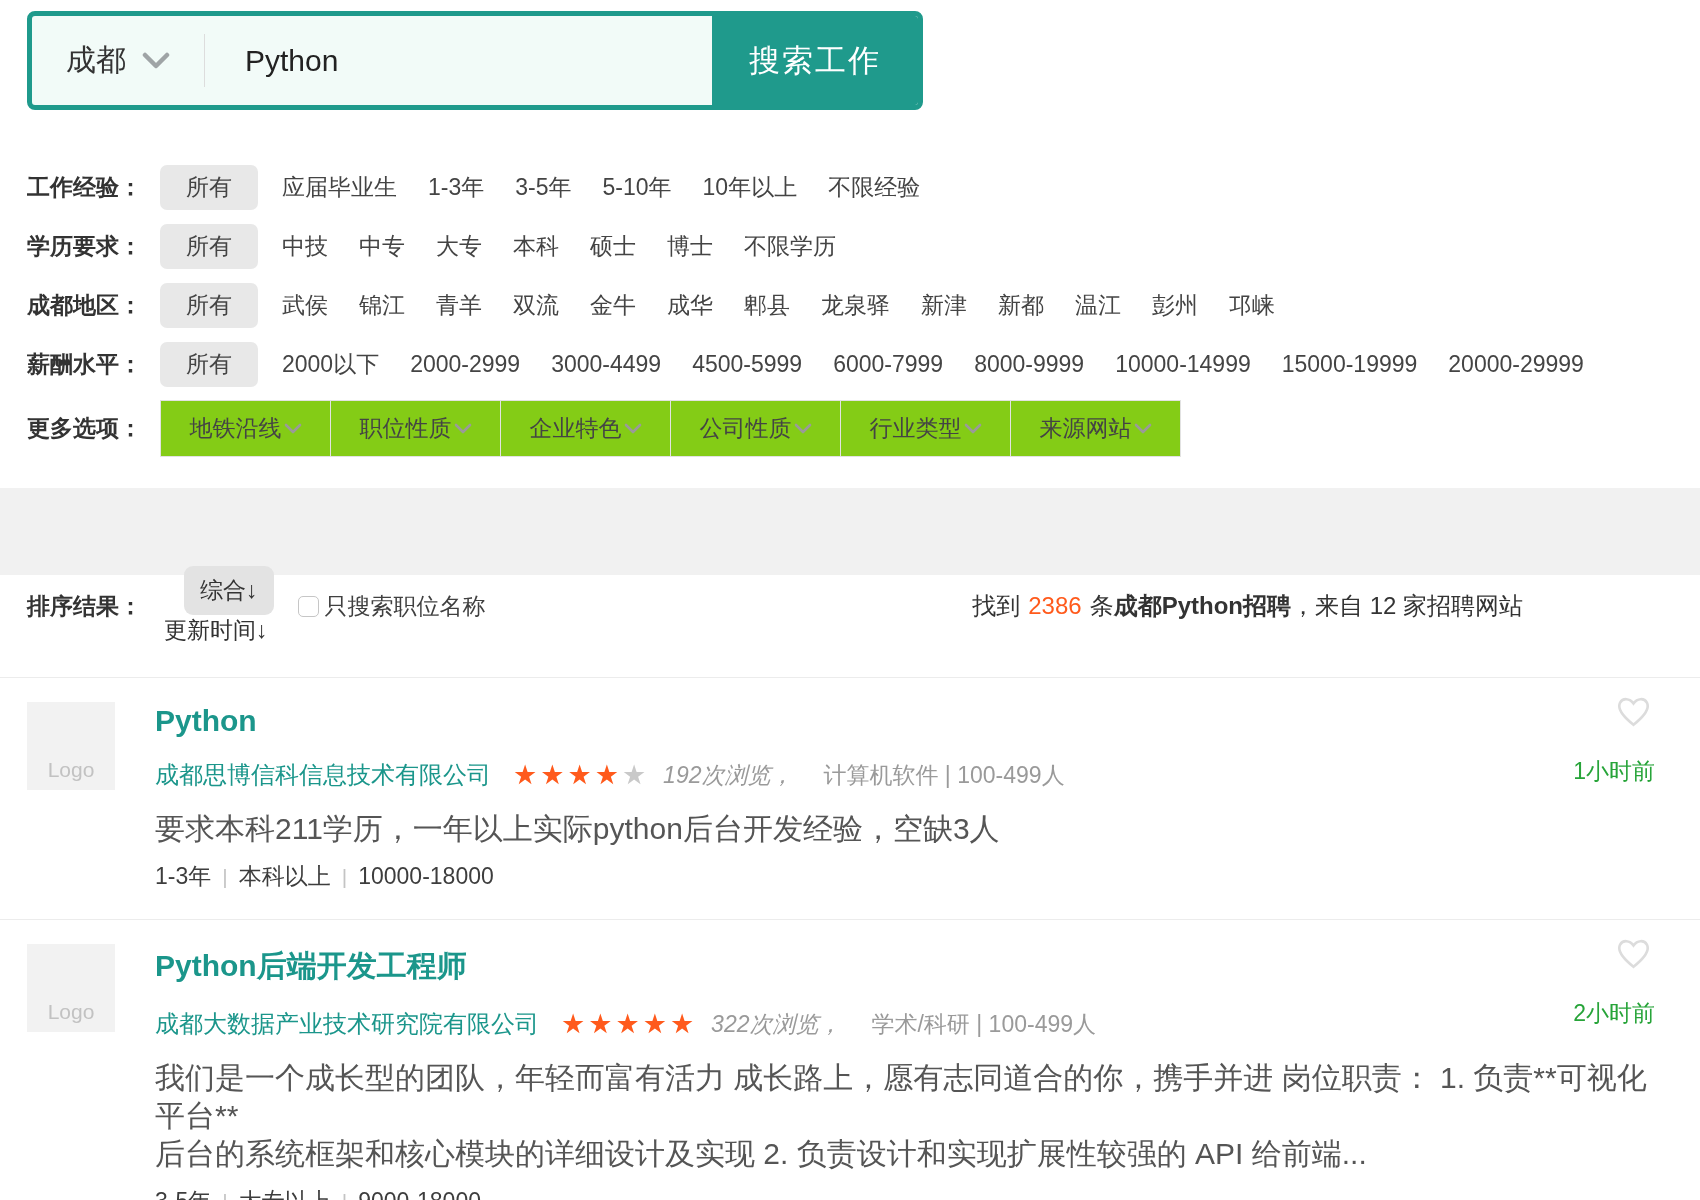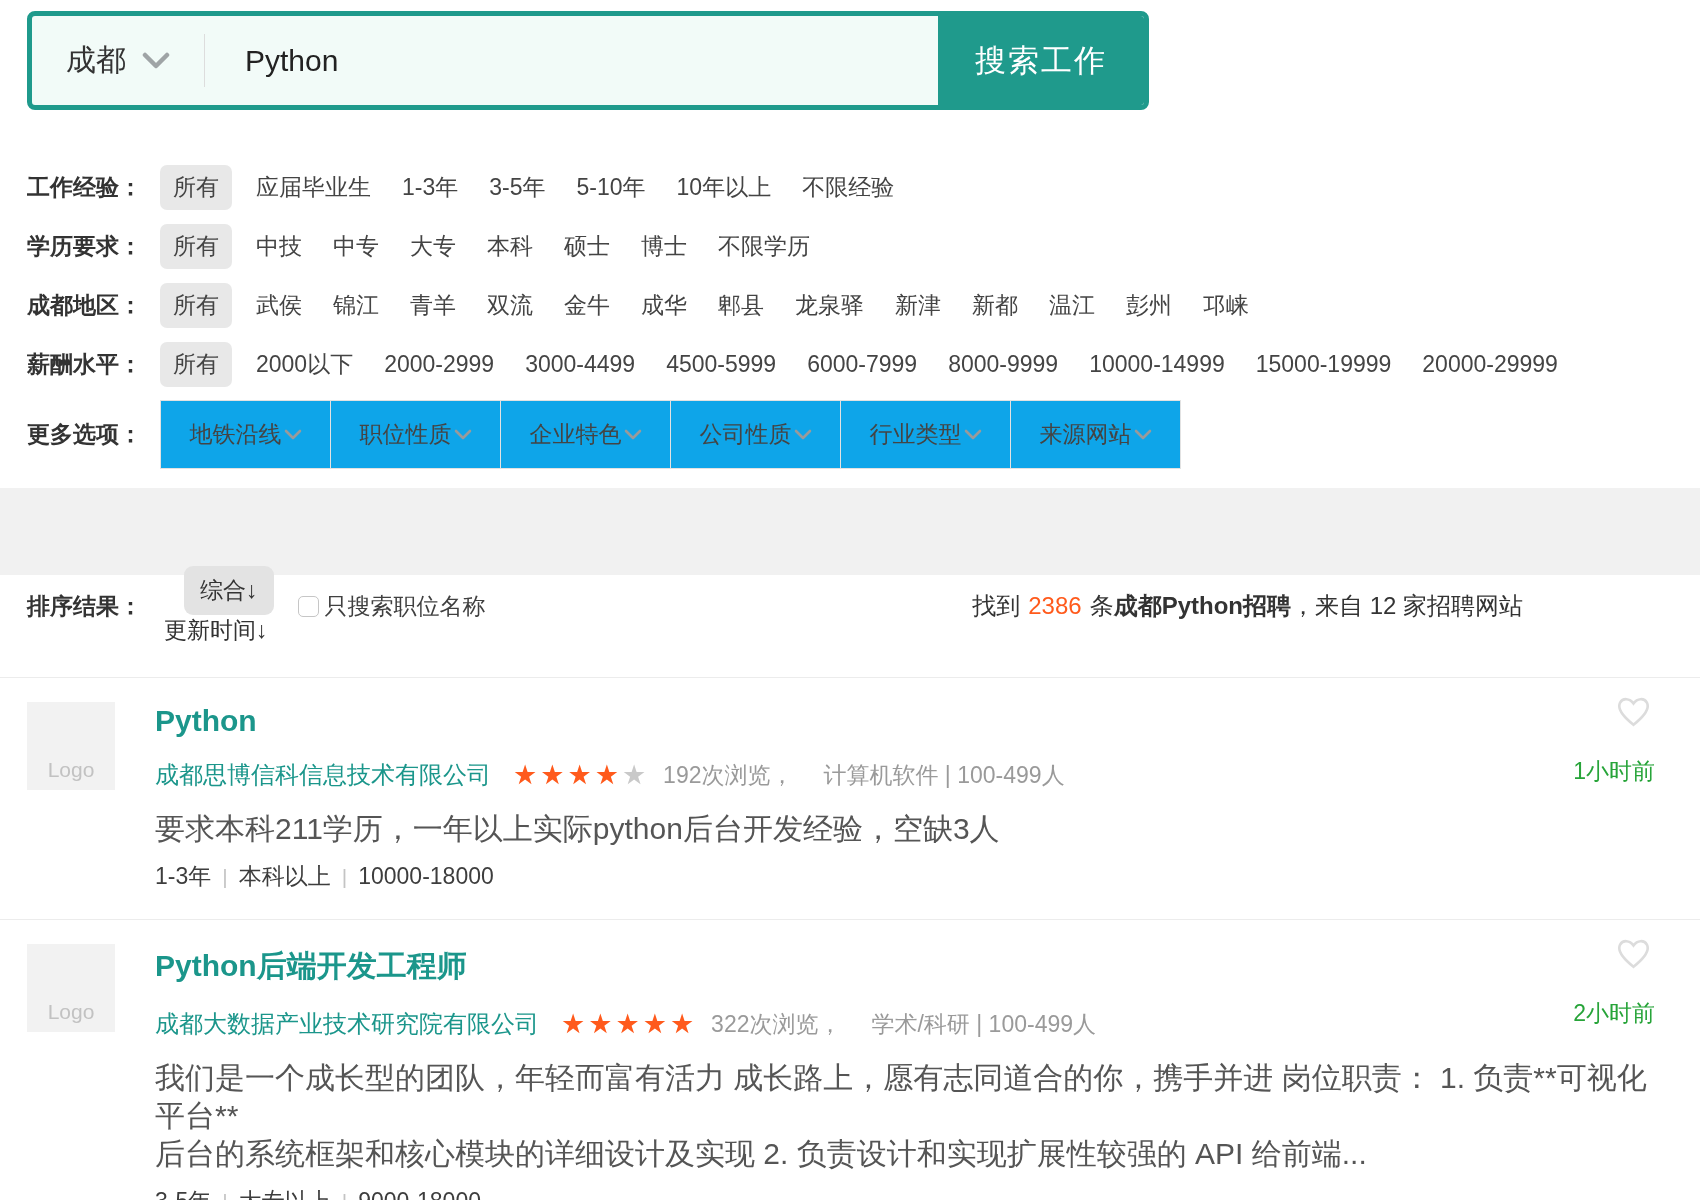--- a/index.html
+++ b/index.html
@@ -1,42 +1,42 @@
 <!DOCTYPE html>
 <html><head>
 <meta charset="utf-8">
 <style>
   * { margin:0; padding:0; box-sizing:border-box; }
   html,body { width:1700px; height:1200px; overflow:hidden; background:#fff;
     font-family:"Liberation Sans","DejaVu Sans",sans-serif; color:#333; }
   .page { position:relative; width:1700px; height:1200px; overflow:hidden; }
 
   
-  .search-bar { position:absolute; left:27px; top:11px; width:1122px; height:99px;
+  .search-bar { position:absolute; left:27px; top:11px; width:896px; height:99px;
     border:5px solid #1f9a8c; border-radius:8px; background:#f2fbf8; display:flex;
     align-items:stretch; overflow:hidden; }
   .city-select { display:flex; align-items:center; justify-content:center; gap:16px;
     width:172px; font-size:30px; color:#333; cursor:pointer; }
   .vdivider { width:1px; background:#ddd; margin:18px 0; }
   .search-input { flex:1; border:none; outline:none; background:transparent;
     font-size:30px; color:#222; padding-left:40px; font-family:inherit; }
   .search-btn { width:206px; background:#1f9a8c; color:#fff; border:none;
     font-size:31px; font-weight:normal; letter-spacing:2px; cursor:pointer; font-family:inherit; }
 
   
   .filters { position:absolute; left:27px; top:158px; width:1673px; }
   .frow { display:flex; align-items:center; height:59px; white-space:nowrap; overflow:hidden; }
   .flabel { font-size:23px; font-weight:bold; color:#333; width:133px; flex:0 0 133px; }
   .fitem { font-size:23px; color:#444; margin-right:31px; cursor:pointer; }
-  .fitem.chip { background:#e8e8e8; border-radius:7px; padding:7px 13px; margin-right:24px; }
+  .fitem.chip { background:#e8e8e8; border-radius:7px; padding:7px 26px; margin-right:24px; }
   .drow { display:flex; align-items:center; margin-top:6px; }
   .dboxes { display:flex; }
-  .dbox { width:171px; height:69px; border:1px solid #e2e2e2; margin-left:-1px;
+  .dbox { width:171px; height:57px; border:1px solid #e2e2e2; margin-left:-1px;
     display:flex; align-items:center; justify-content:center; gap:2px;
-    font-size:23px; color:#444; cursor:pointer; background:#0ea5e9; }
+    font-size:23px; color:#444; cursor:pointer; background:#84cc16; }
   .dbox:first-child { margin-left:0; }
 
   
   .band { position:absolute; left:0; top:488px; width:1700px; height:87px; background:#f1f1f1; }
 
   
   .sort-row { position:absolute; left:27px; top:583px; height:46px; width:1646px;
     display:flex; align-items:center; }
   .sort-label { font-size:23px; font-weight:bold; color:#333; margin-right:22px; }
   .sort-opt { font-size:23px; color:#333; margin-right:30px; cursor:pointer; }
@@ -54,21 +54,21 @@
   .job:last-child { border-bottom:none; }
   .logo { position:absolute; left:27px; top:24px; width:88px; height:88px; background:#f2f2f2;
     color:#c2c2c2; font-size:21px; display:flex; align-items:flex-end; justify-content:center;
     padding-bottom:8px; }
   .job-main { margin-left:128px; }
   .jtitle { font-size:30px; font-weight:bold; color:#1b968b; cursor:pointer; padding-top:2px; }
   .crow { display:flex; align-items:center; margin-top:21px; }
   .company { font-size:24px; color:#1b968b; cursor:pointer; margin-right:22px; }
   .stars { font-size:27px; letter-spacing:3px; margin-right:14px; line-height:1; }
   .star-f { color:#ff5a1c; } .star-e { color:#c9c9c9; }
-  .views { font-size:23px; color:#9a9a9a; margin-right:30px; }
+  .views { font-size:23px; color:#9a9a9a; margin-right:30px;font-style:italic; }
   .industry { font-size:23px; color:#9a9a9a; }
   .jtime { position:absolute; right:45px; top:78px; font-size:23px; color:#27a439; }
   .heart { position:absolute; right:48px; top:16px; cursor:pointer; }
   .jdesc { margin-top:19px; font-size:30px; color:#555; line-height:38px; }
   .jmeta { margin-top:13px; font-size:23px; color:#3d3d3d; display:flex; align-items:center; }
   .jmeta .sep { color:#c4c4c4; margin:0 11px; font-size:21px; }
 </style>
 </head>
 <body>
 

